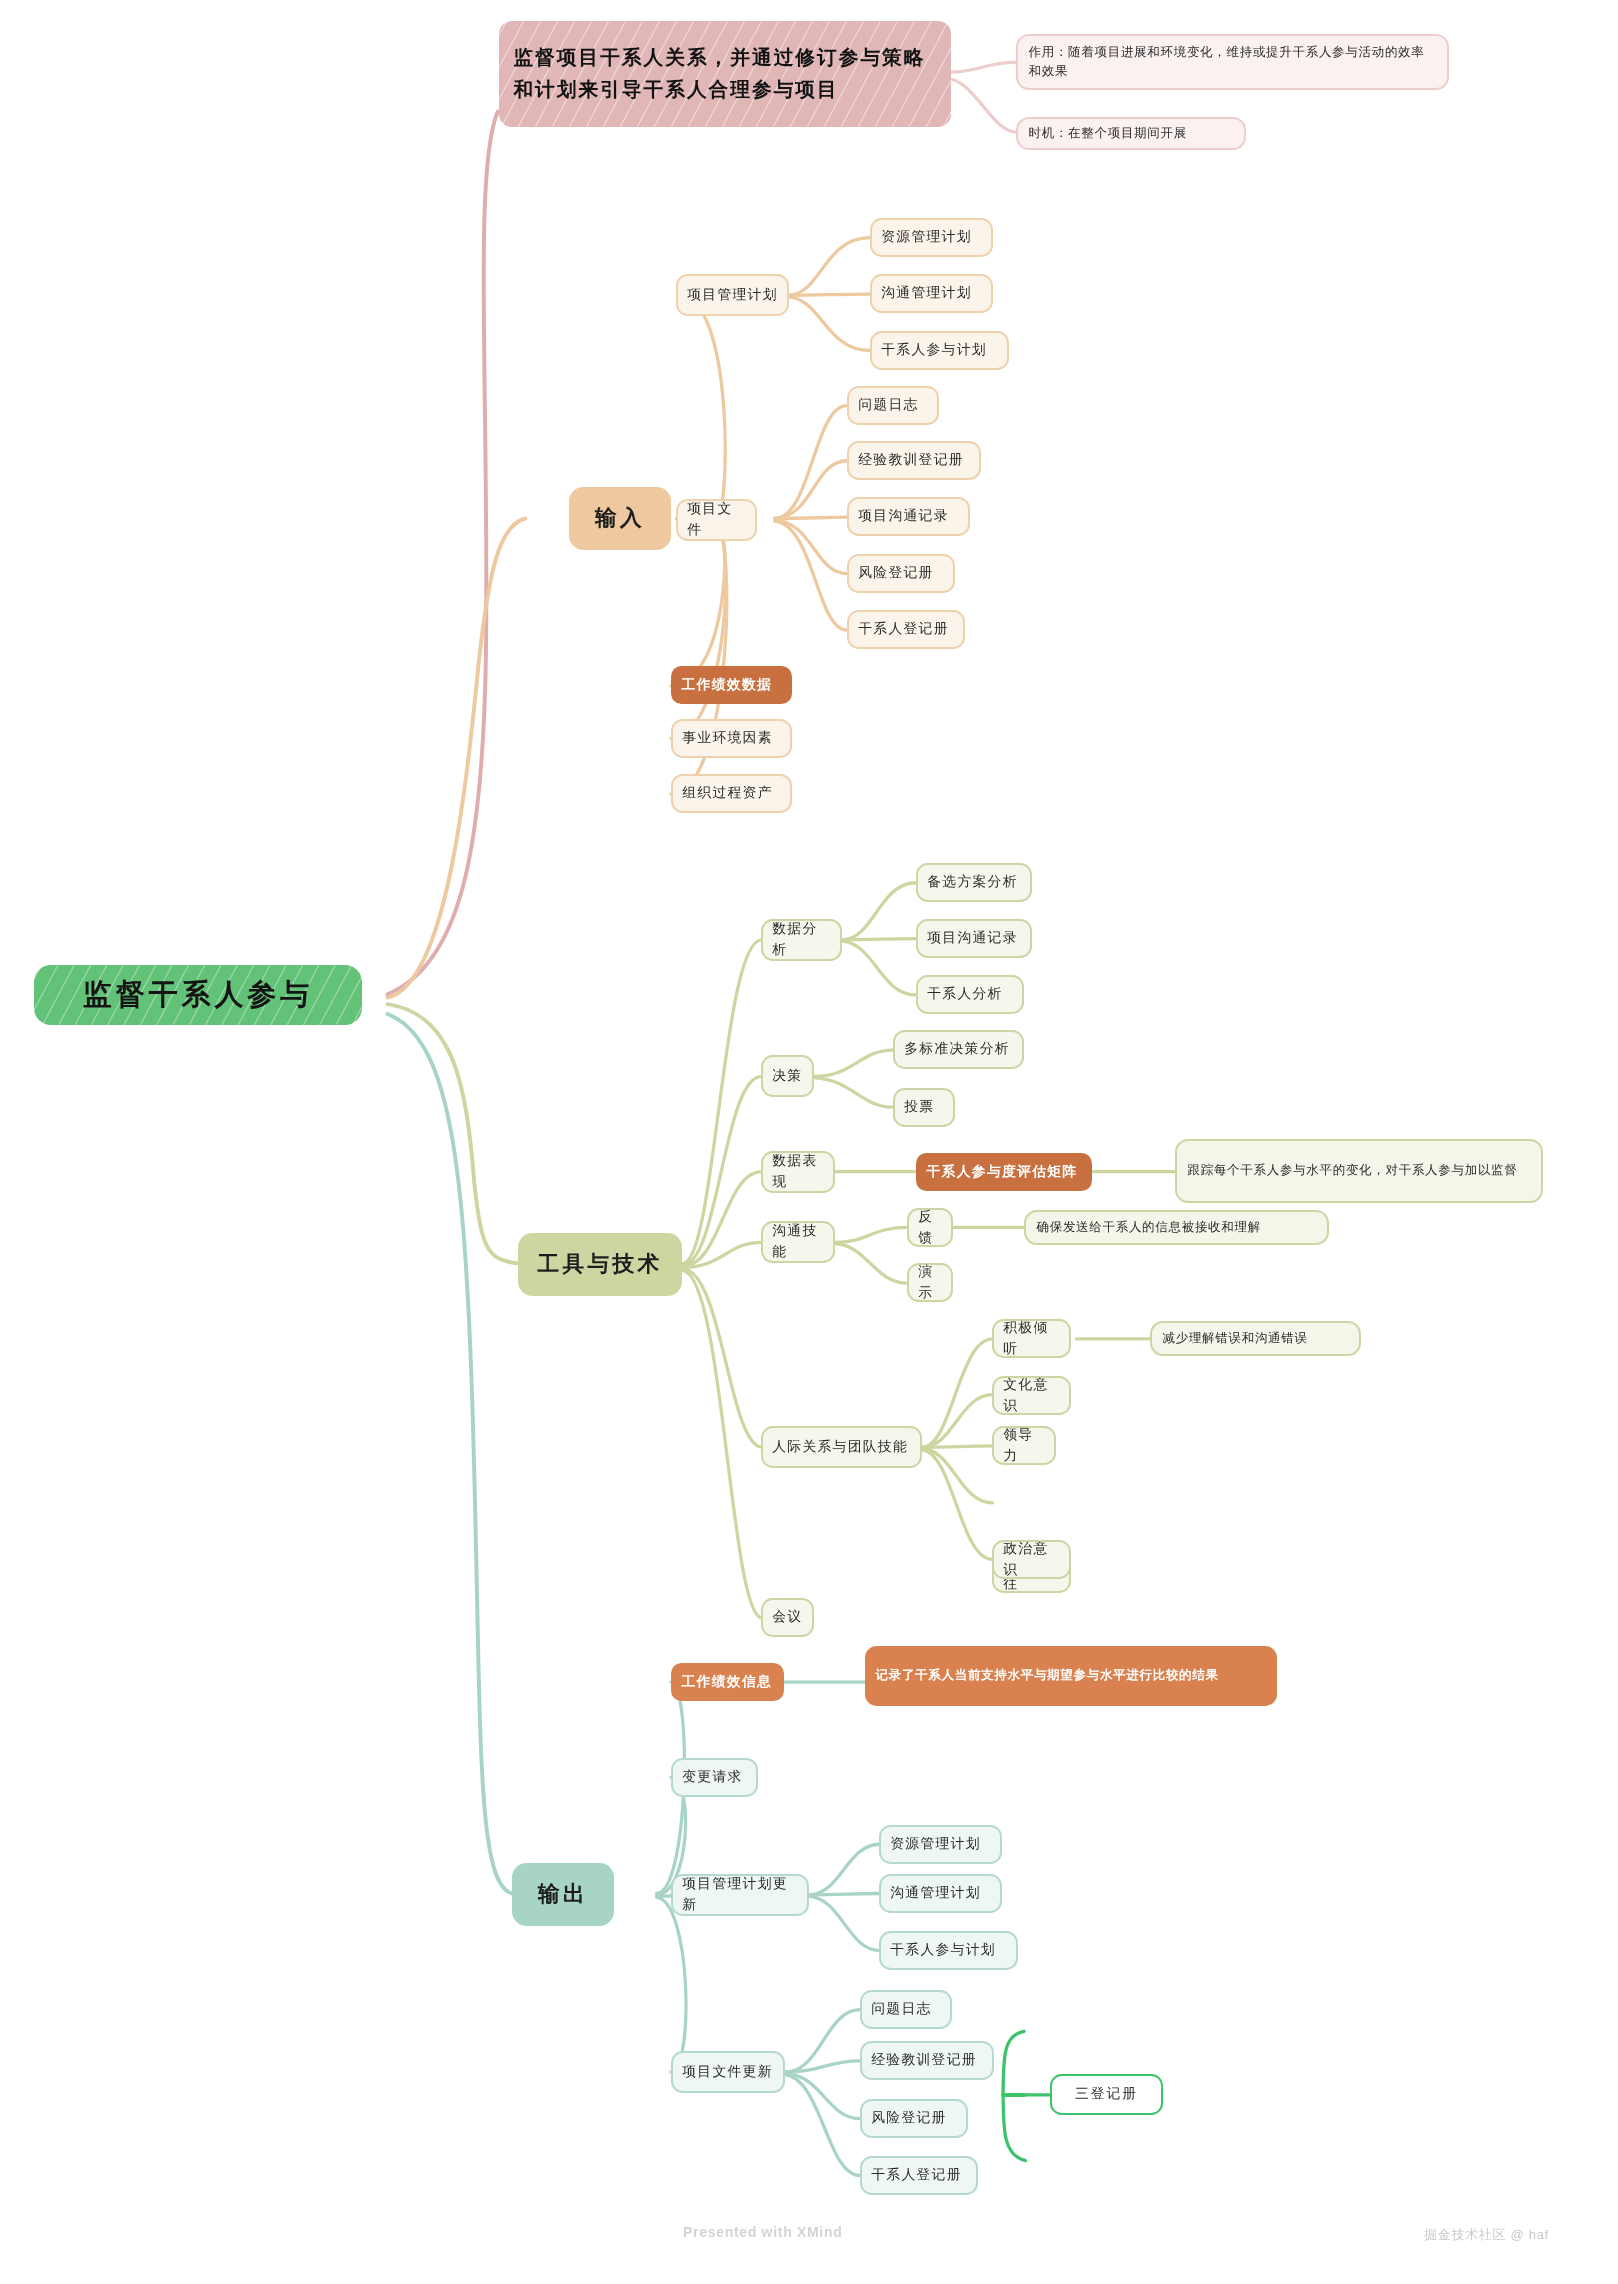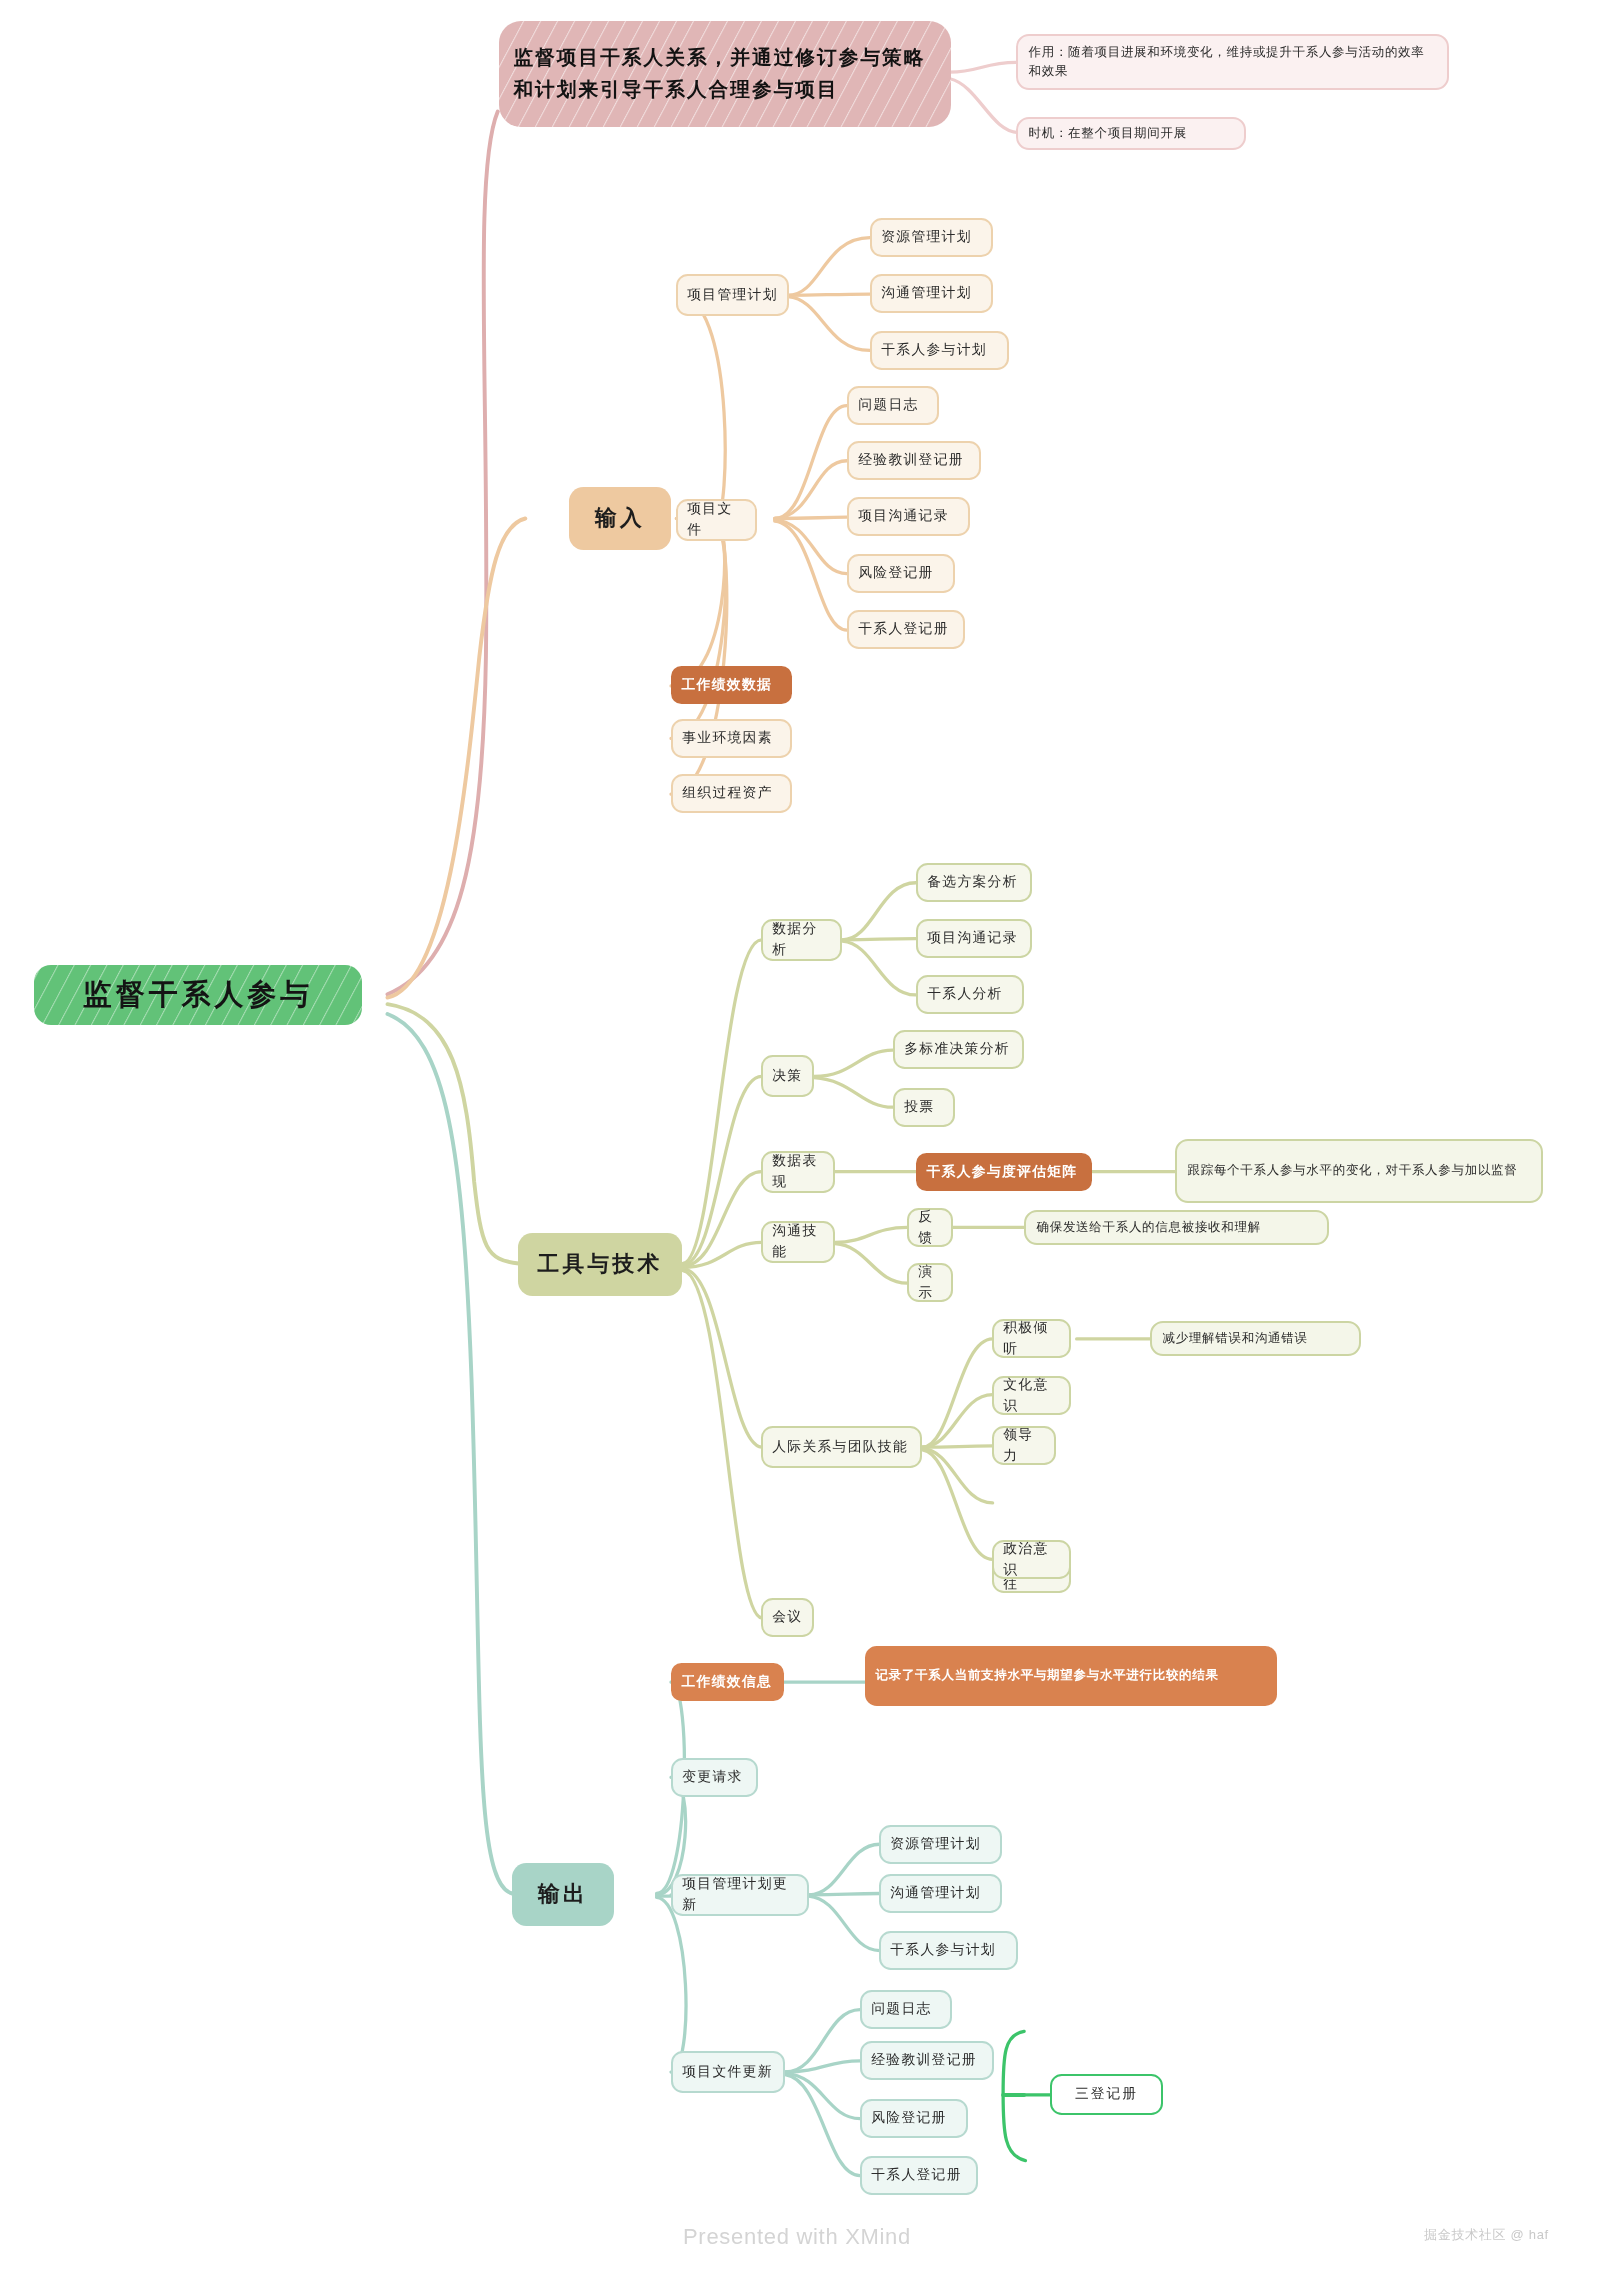--- a/index.html
+++ b/index.html
@@ -95,21 +95,21 @@
     padding:0 10.5px;
     border-radius:10.5px;
     justify-content:flex-start;
   }
   .solid.brown{background:#c8703f;}
   .solid.brown2{background:#d9824f;}
 
   
   .pinkbox{
     background:#e0b6b6;
-    border-radius:22px;
+    border-radius:13px;
     color:#121212;
     font-size:19.7px;
     font-weight:bold;
     letter-spacing:2px;
     line-height:1.62;
     padding:10.5px 14.4px;
     align-items:center;
     background-image:repeating-linear-gradient(118deg,
         rgba(255,255,255,.00) 0px,
         rgba(255,255,255,.00) 5.9px,
@@ -129,22 +129,22 @@
         rgba(255,255,255,.00) 13.8px,
         rgba(255,255,255,.00) 27.6px);
   }
   .note.p{border-color:#eecdcd;background:#fbf1f1;}
   .note.g{border-color:#ccd5a3;background:#f4f6e9;}
   .note.solidbrown{border:none;background:#d9824f;color:#fff;font-weight:bold;}
 
   .wm-xmind{
     position:absolute;
     color:#d4d4d4;
-    font-size:22px;
-    font-weight:normal;
+    font-size:14px;
+    font-weight:bold;
     letter-spacing:0.7px;
   }
   .wm-author{
     position:absolute;
     color:#c9c9c9;
     font-size:13px;
     letter-spacing:0.7px;
   }
 </style>
 </head>

